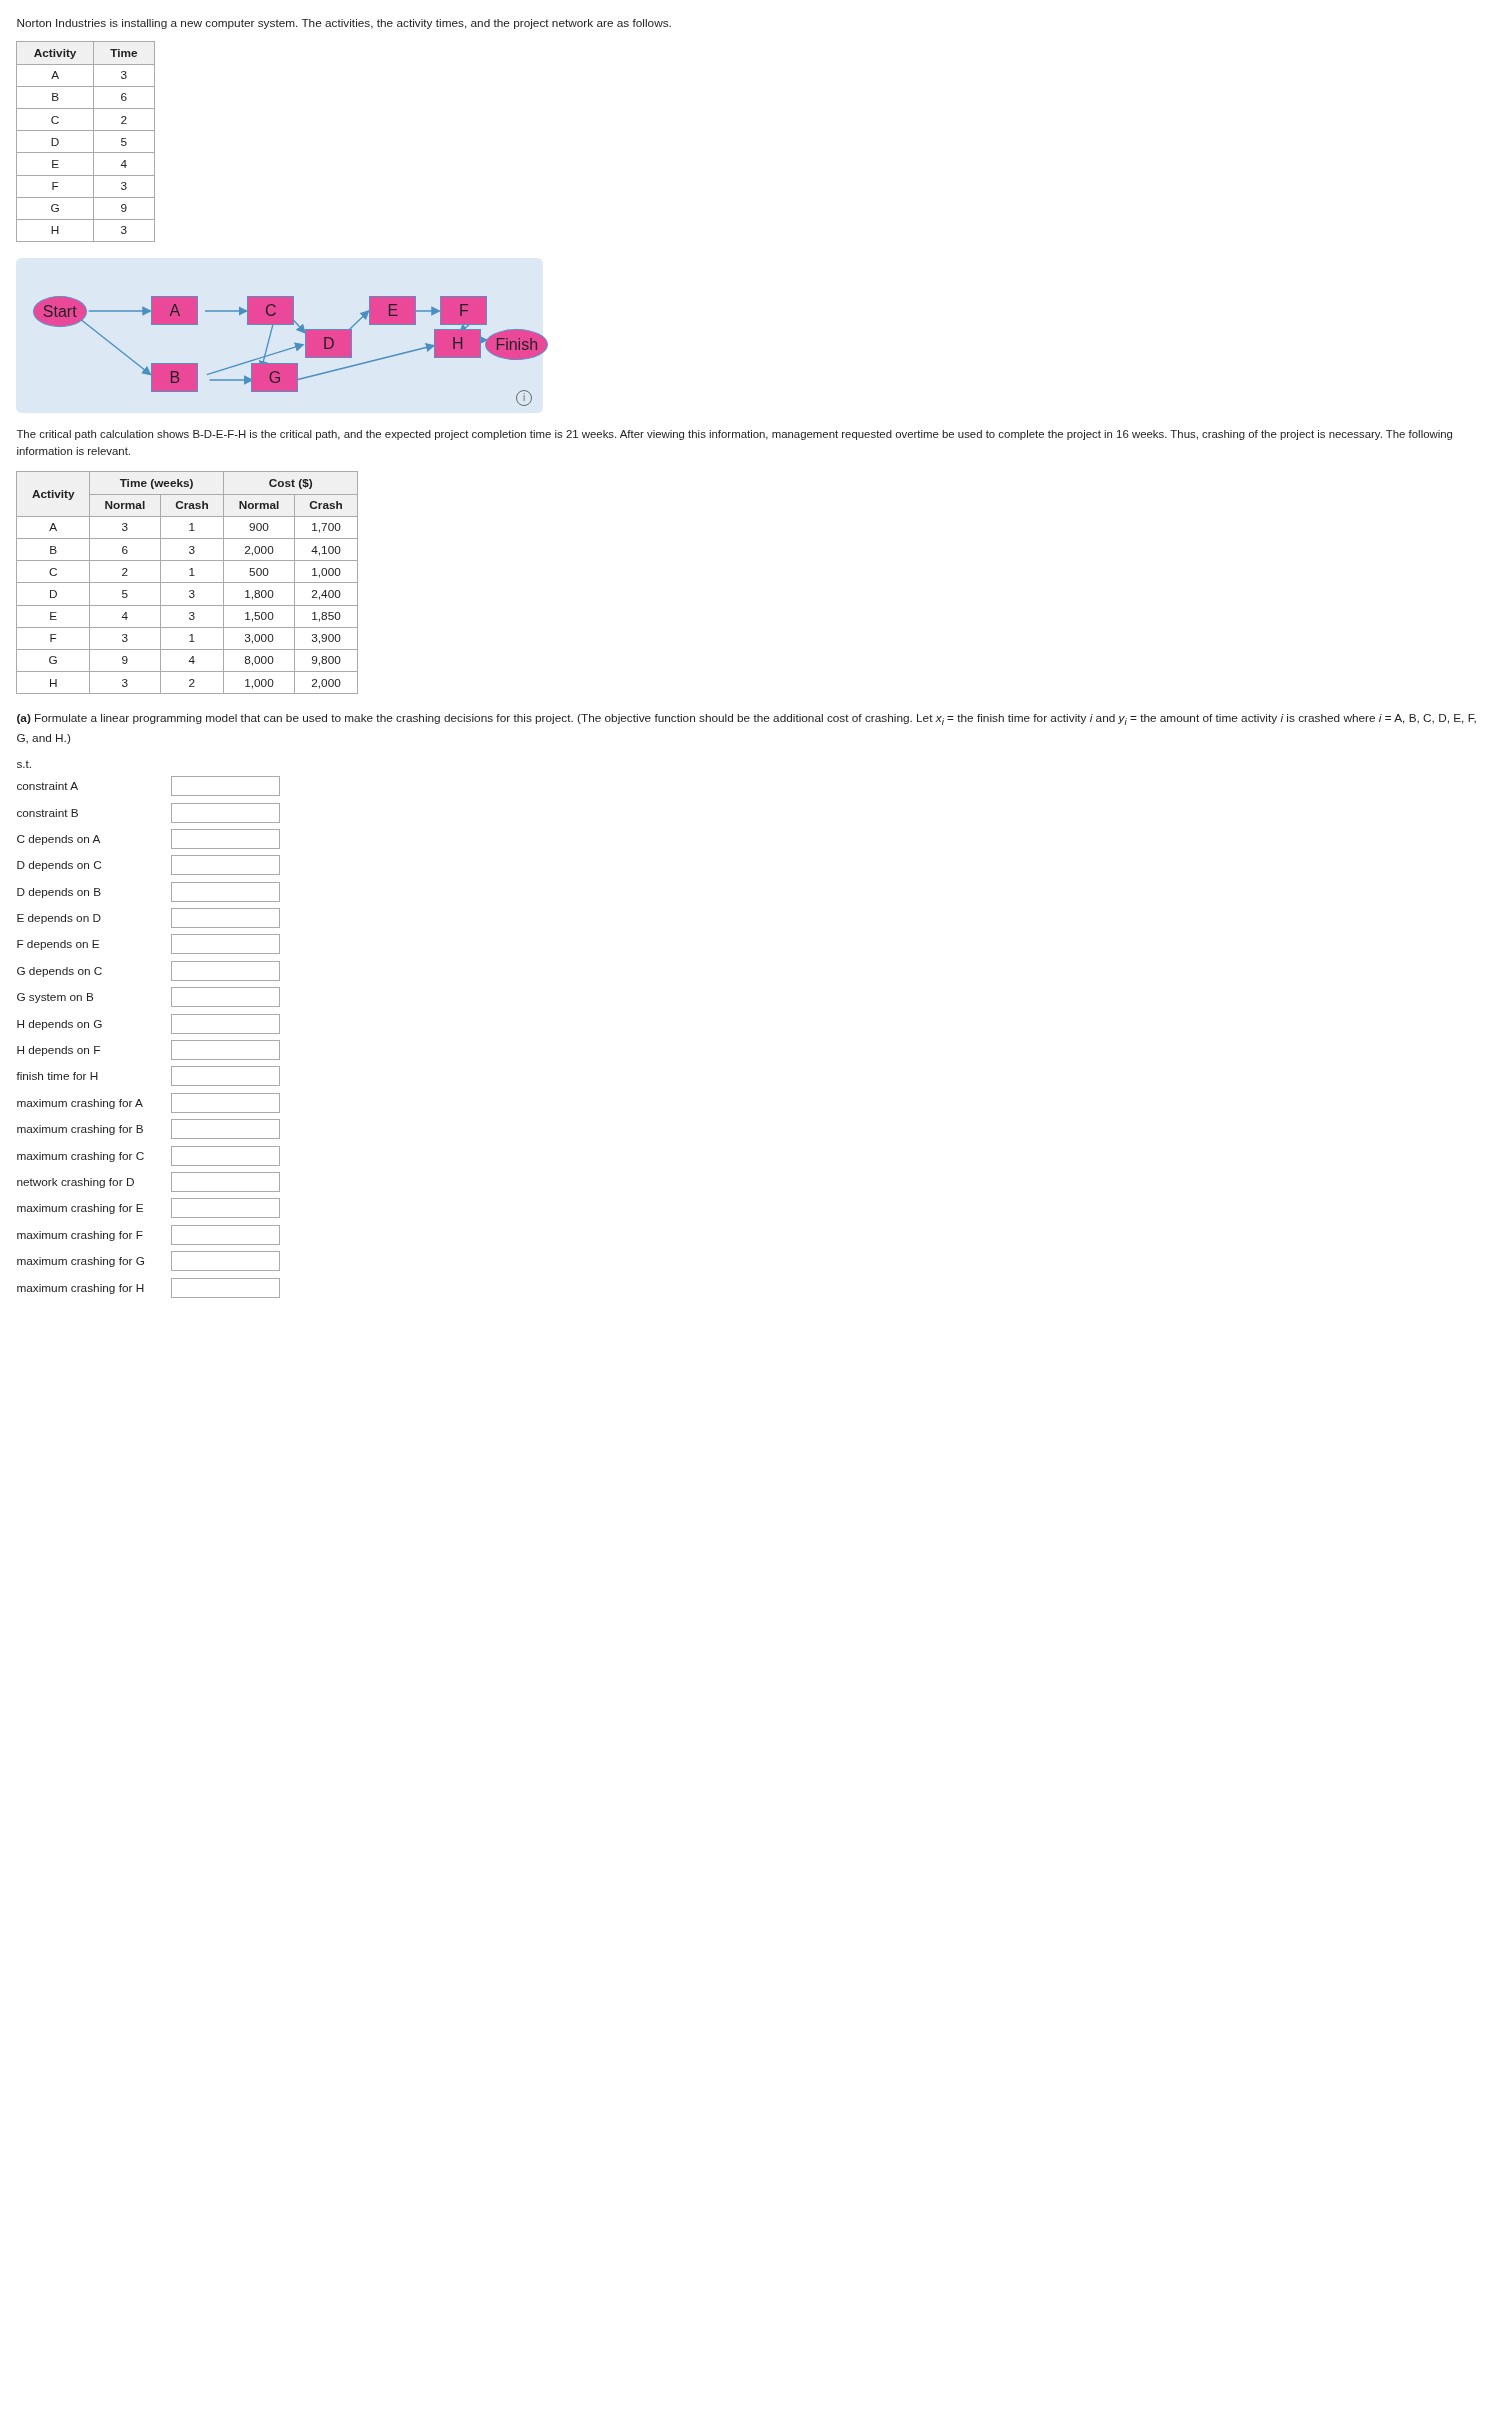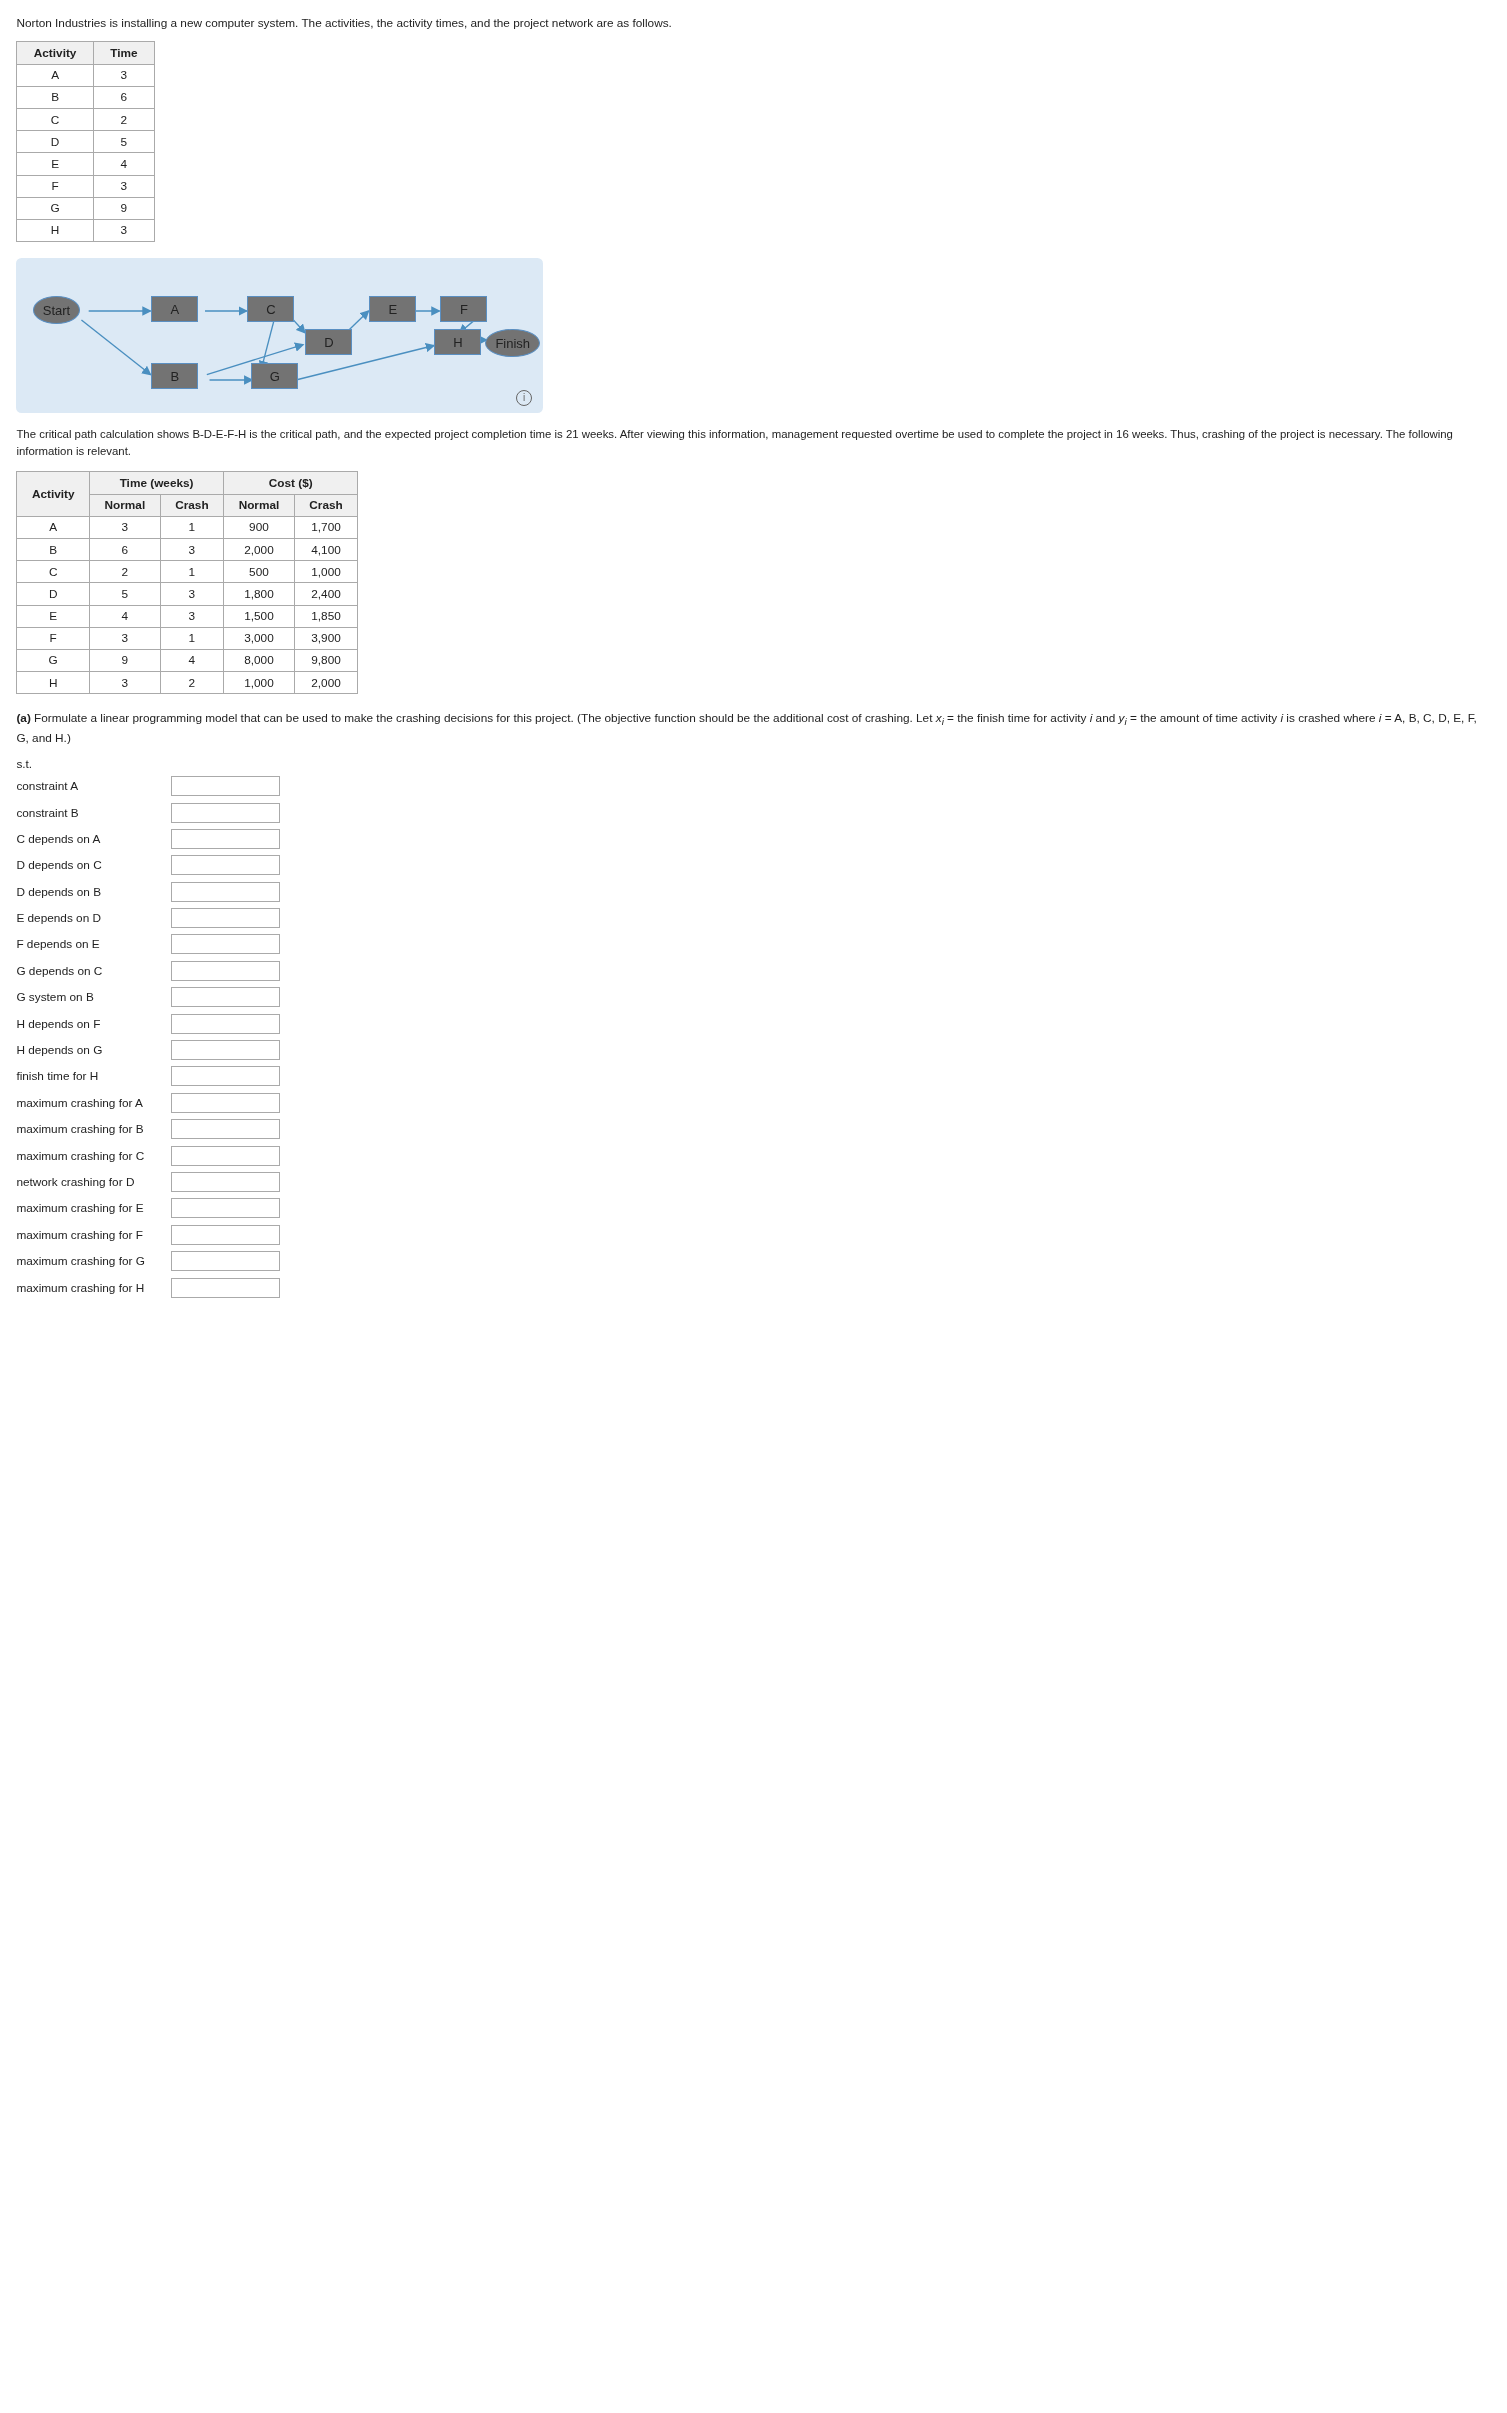--- a/index.html
+++ b/index.html
@@ -37,24 +37,24 @@
       background: #dce9f5;
       border-radius: 5.5px;
       padding: 20px 22px;
       margin-bottom: 12.7px;
       width: 527px;
       position: relative;
       height: 155px;
     }
     .node {
       position: absolute;
-      background: #737373;
+      background: #ec4899;
       border: 1.4px solid #5a8fc2;
       padding: 4.5px 12.7px;
-      font-size: 13px;
+      font-size: 16px;
       font-weight: normal;
       text-align: center;
       min-width: 47px;
     }
     .node-oval {
       border-radius: 50%;
       padding: 5.5px 9px;
       min-width: 40px;
       text-align: center;
     }
@@ -371,25 +371,25 @@
         </div>
         <div class="lp-row">
           <span class="lp-label">G depends on C</span>
                    <input class="lp-input" type="text" value="" style="">
         </div>
         <div class="lp-row">
           <span class="lp-label">G system on B</span>
                    <input class="lp-input" type="text" value="" style="">
         </div>
         <div class="lp-row">
+          <span class="lp-label">H depends on G</span>
+                   <input class="lp-input" type="text" value="" style="">
+        </div>
+        <div class="lp-row">
           <span class="lp-label">H depends on F</span>
-                   <input class="lp-input" type="text" value="" style="">
-        </div>
-        <div class="lp-row">
-          <span class="lp-label">H depends on G</span>
                    <input class="lp-input" type="text" value="" style="">
         </div>
         <div class="lp-row">
           <span class="lp-label">finish time for H</span>
                    <input class="lp-input" type="text" value="" style="">
         </div>
         <div class="lp-row">
           <span class="lp-label">maximum crashing for A</span>
                    <input class="lp-input" type="text" value="" style="">
         </div>

